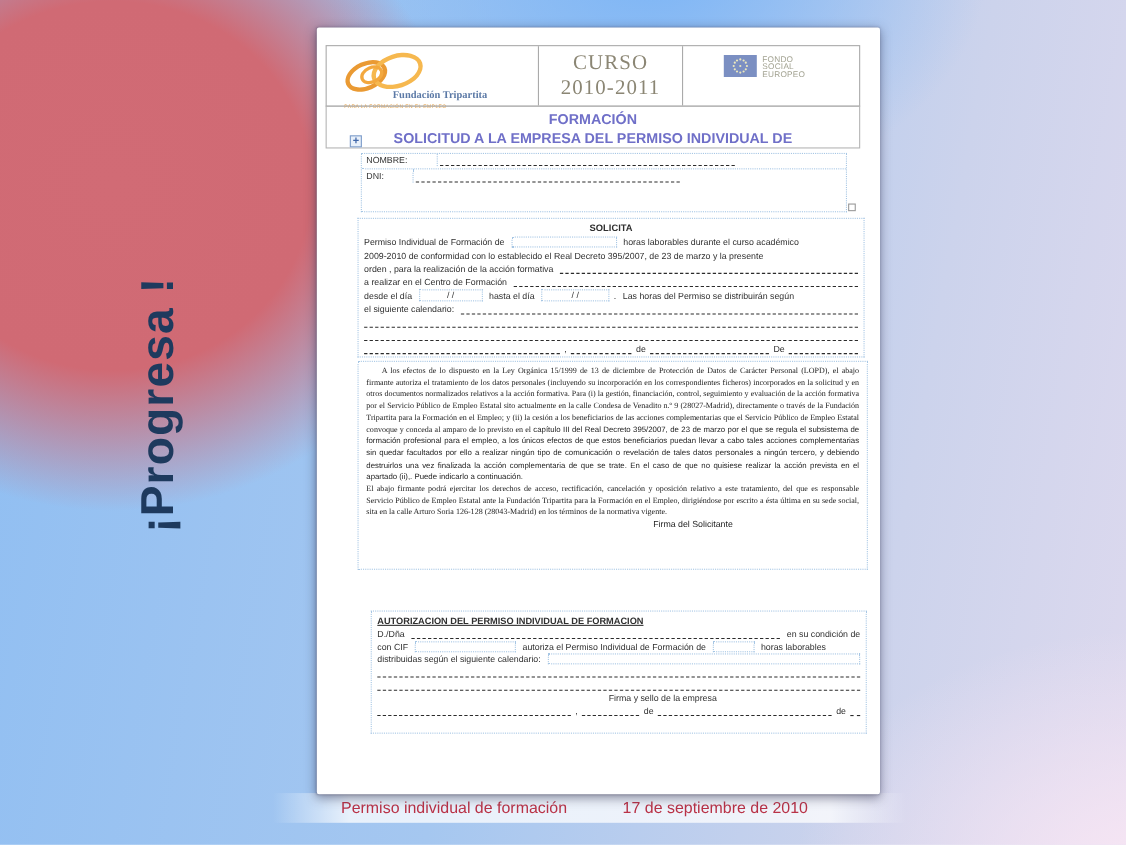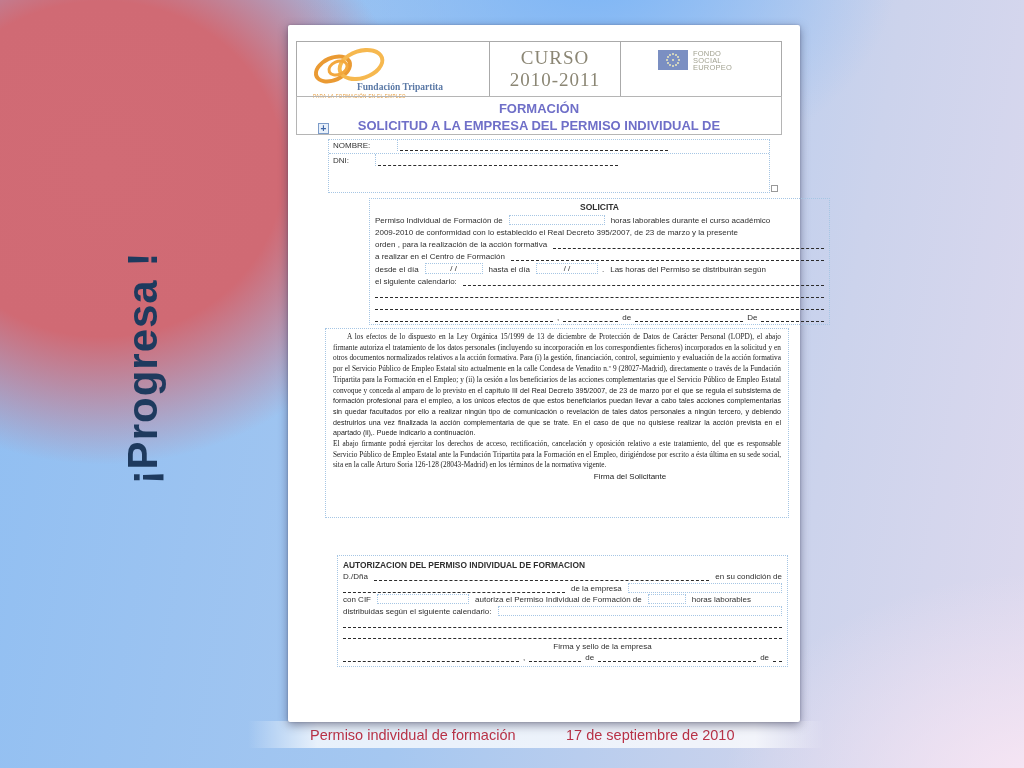--- a/index.html
+++ b/index.html
@@ -59,36 +59,36 @@
     font-size:8px;color:#333;}
   .pf-row{display:flex;align-items:flex-end;box-sizing:border-box;padding:0 3px 2px 4px;}
   .pf-r1{height:26px;border-bottom:1px dotted #a6c6e4;}
   .pf-r2{height:14px;border-bottom:1px dotted #a6c6e4;}
   .pf-r3{height:14px;}
   .pf-lab{white-space:nowrap;padding-bottom:1px;}
   .vsep{border-left:1px dotted #a6c6e4;align-self:stretch;margin:0 2px;}
 
   
   .sol{position:absolute;left:37px;top:173px;width:461px;height:127px;border:1px dotted #a6c6e4;box-sizing:border-box;
-    padding:2px 5px;font-size:8px;color:#2f2f2f;margin-left:44px;}
+    padding:2px 5px;font-size:8px;color:#2f2f2f;}
   .sol-row{display:flex;align-items:flex-end;height:12.1px;white-space:nowrap;}
   .sol-head{justify-content:center;font-weight:bold;font-size:8.5px;align-items:center;}
   .gap2{width:4px;} .gap6{width:6px;}
 
   
   .legal{position:absolute;left:37px;top:303px;width:464px;height:190px;border:1px dotted #a6c6e4;box-sizing:border-box;
     padding:3px 7px;font-family:"Liberation Serif",serif;font-size:7.3px;line-height:10.7px;text-align:justify;color:#222;}
   .legal .sans{font-family:"Liberation Sans",sans-serif;font-size:7.1px;}
   .legal-sign{font-family:"Liberation Sans",sans-serif;font-size:8px;text-align:center;padding-left:146px;margin-top:1px;}
 
   
   .auth{position:absolute;left:49px;top:530px;width:451px;height:112px;border:1px dotted #a6c6e4;box-sizing:border-box;
     padding:2px 5px;font-size:8px;color:#2f2f2f;}
   .auth-row{display:flex;align-items:flex-end;height:11.6px;white-space:nowrap;}
-  .auth-head{font-weight:bold;font-size:8.4px;}
+  .auth-head{font-weight:bold;text-decoration:underline;font-size:8.4px;align-items:center;}
   .auth-sign{display:block;text-align:center;padding-left:80px;}
 </style>
 </head>
 <body>
 
 <div class="banner">¡Progresa !</div>
 
 <div class="footer-band"></div>
 <div class="footer-text l">Permiso individual de formación</div>
 <div class="footer-text r">17 de septiembre de 2010</div>
@@ -218,43 +218,36 @@
         <span>AUTORIZACION DEL PERMISO INDIVIDUAL DE FORMACION</span>
       </div>
     <div class="auth-row">
       <span>D./Dña</span>
         <span class="gap6"></span>
       <div class="dash fill"></div>
         <span class="gap6"></span>
       <span>en su condición de</span>
     </div>
     <div class="auth-row">
-      <div class="dash" style="width:222px"></div>
-        <span class="gap6"></span>
-      <span>de la empresa</span>
+      <span>con CIF</span>
+        <span class="gap6"></span>
+      <div class="dotbox" style="width:92px"></div>
+        <span class="gap6"></span>
+      <span>autoriza  el Permiso Individual de Formación de</span>
+        <span class="gap6"></span>
+      <div class="dotbox" style="width:38px"></div>
+        <span class="gap6"></span>
+      <span>horas laborables</span>
+    </div>
+    <div class="auth-row">
+      <span>distribuidas según el siguiente calendario:</span>
         <span class="gap6"></span>
       <div class="dotbox fill"></div>
     </div>
     <div class="auth-row">
-      <span>con CIF</span>
-        <span class="gap6"></span>
-      <div class="dotbox" style="width:92px"></div>
-        <span class="gap6"></span>
-      <span>autoriza  el Permiso Individual de Formación de</span>
-        <span class="gap6"></span>
-      <div class="dotbox" style="width:38px"></div>
-        <span class="gap6"></span>
-      <span>horas laborables</span>
-    </div>
-    <div class="auth-row">
-      <span>distribuidas según el siguiente calendario:</span>
-        <span class="gap6"></span>
-      <div class="dotbox fill"></div>
-    </div>
-    <div class="auth-row">
         <div class="dash fill"></div>
       </div>
     <div class="auth-row">
         <div class="dash fill"></div>
       </div>
     <div class="auth-row">
         <span class="auth-sign fill">Firma y sello de la empresa</span>
       </div>
     <div class="auth-row">
       <div class="dash" style="width:176px"></div>

